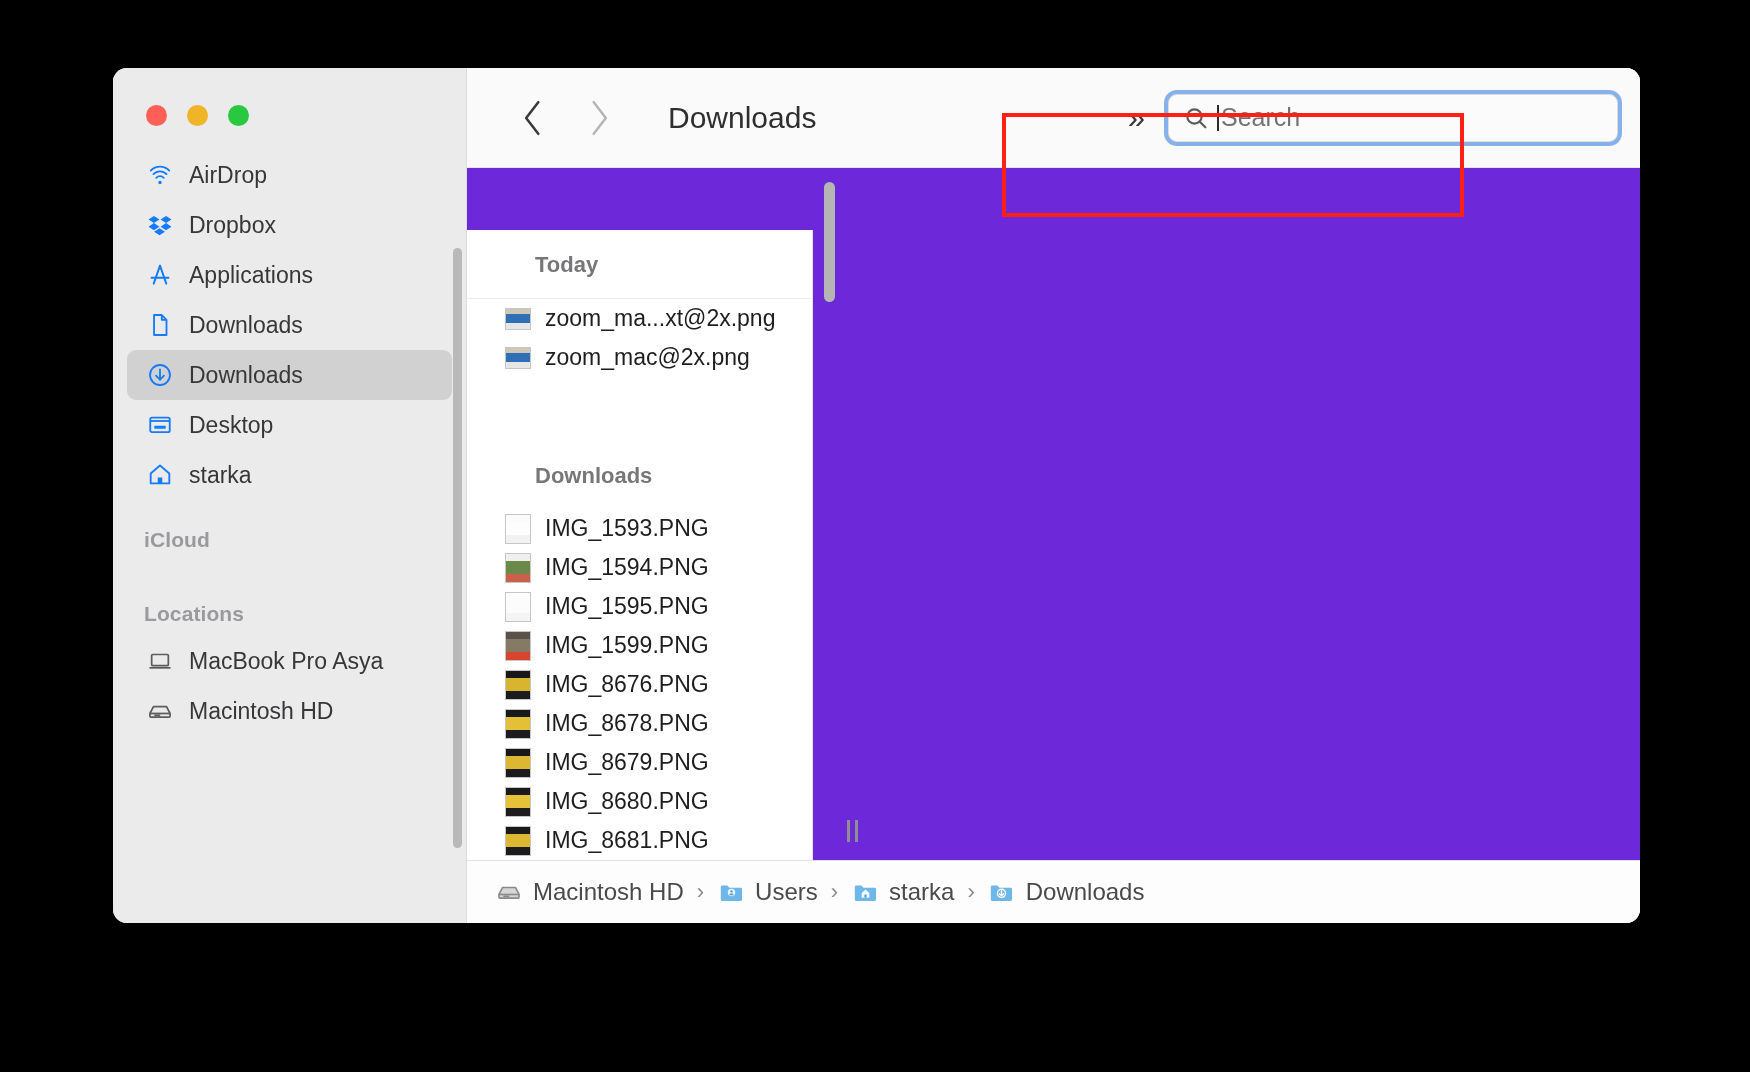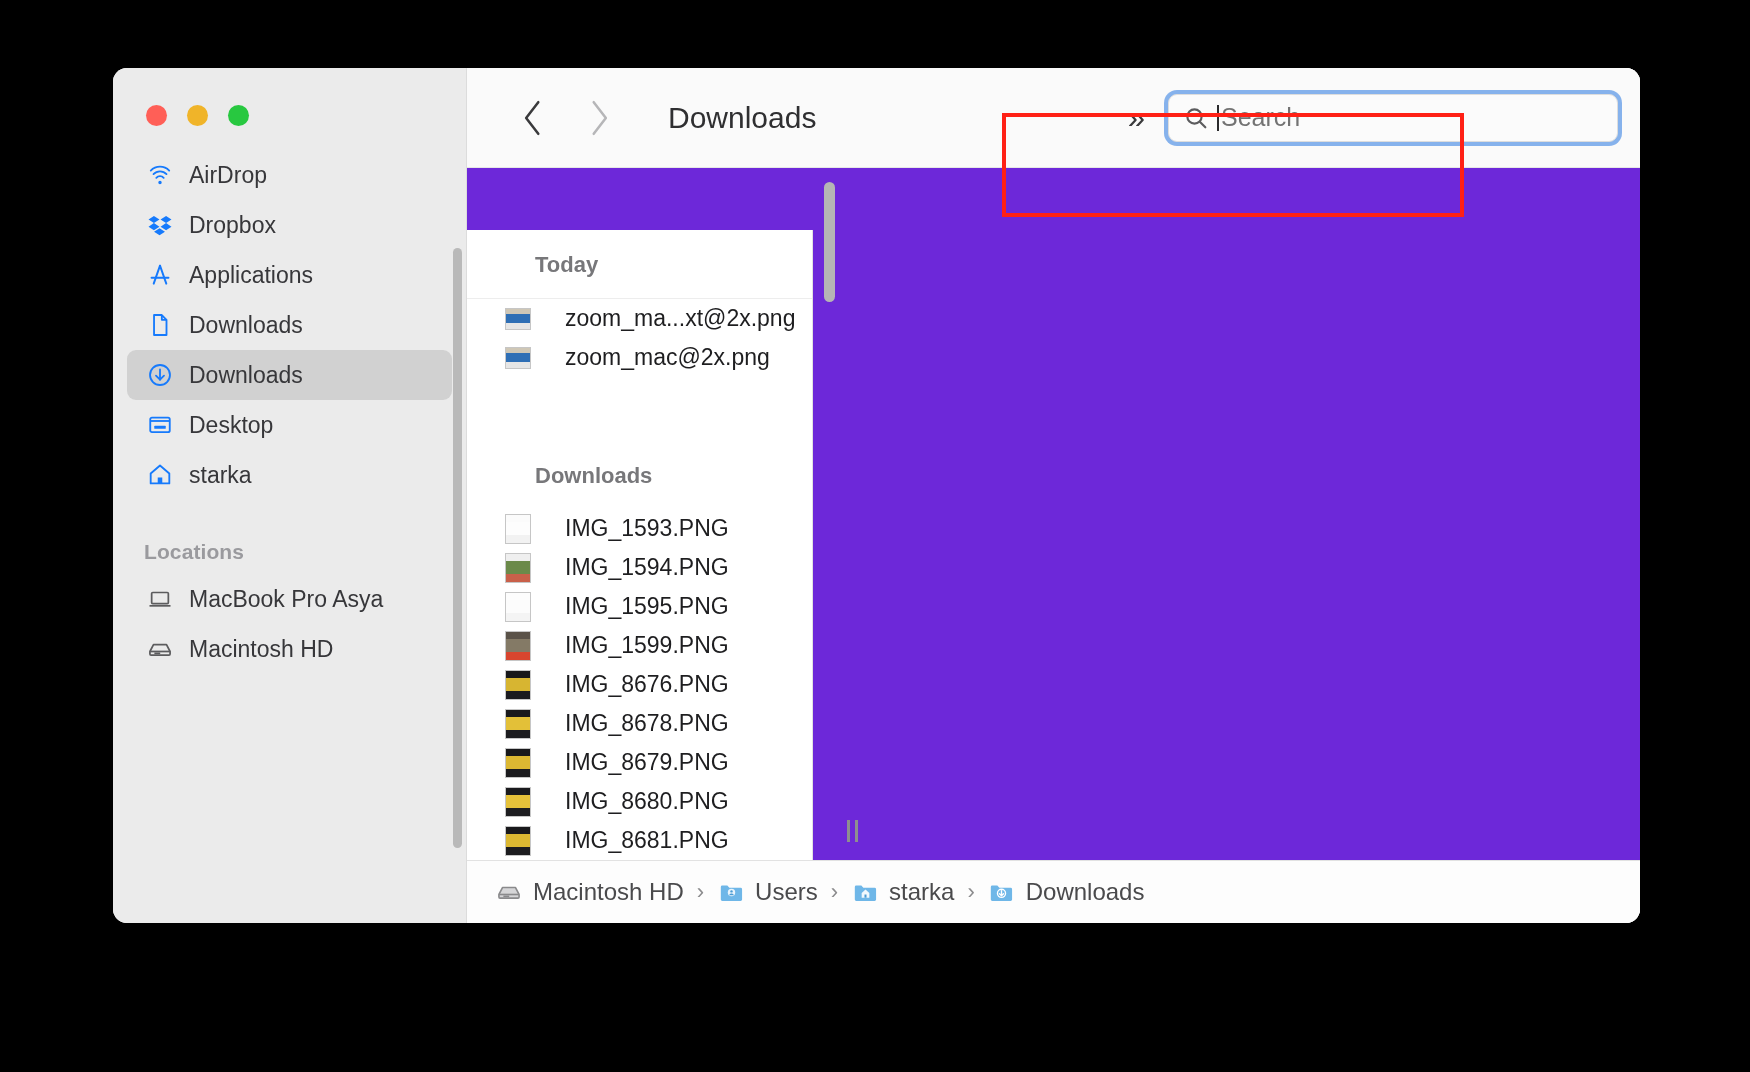--- a/index.html
+++ b/index.html
@@ -274,21 +274,21 @@
     overflow: hidden;
     position: relative;
     display: block;
   }
   .thumb.landscape { width: 30px; height: 22px; }
 
   .thumb .t-top { position: absolute; left: 0; right: 0; top: 0; height: 26%; }
   .thumb .t-mid { position: absolute; left: 0; right: 0; top: 26%; height: 46%; }
   .thumb .t-bot { position: absolute; left: 0; right: 0; bottom: 0; height: 28%; }
 
-  .file-name { white-space: nowrap; margin-left: 20px; }
+  .file-name { white-space: nowrap; }
 
   .spacer-block { height: 56px; }
 
   .list-scrollbar {
     position: absolute;
     left: 357px;
     top: 14px;
     width: 11px;
     height: 120px;
     background: #b5b5b5;
@@ -435,20 +435,21 @@
           <div class="side-item">
             <span class="side-icon">
               <svg width="26" height="26" viewBox="0 0 24 24" fill="none" stroke="#167afc" stroke-width="1.7" stroke-linejoin="round">
                 <path d="M3.4 10.6 12 3.3l8.6 7.3v9.2H3.4z"></path>
                 <rect x="9.9" y="14.3" width="4.2" height="5.5" fill="#167afc" stroke="none"></rect>
               </svg>
             </span>
             <span class="side-label">starka</span>
           </div>
 
+          <div class="section-label spaced">iCloud</div>
 
           <div class="gap-block"></div>
 
           <div class="section-label">Locations</div>
 
           <div class="side-item">
             <span class="side-icon">
               <svg width="26" height="26" viewBox="0 0 24 24" fill="none" stroke="#5c5c5e" stroke-width="1.6" stroke-linejoin="round">
                 <rect x="4.3" y="6" width="15.4" height="10.2" rx="1"></rect>
                 <path d="M2.3 18.3h19.4"></path>

